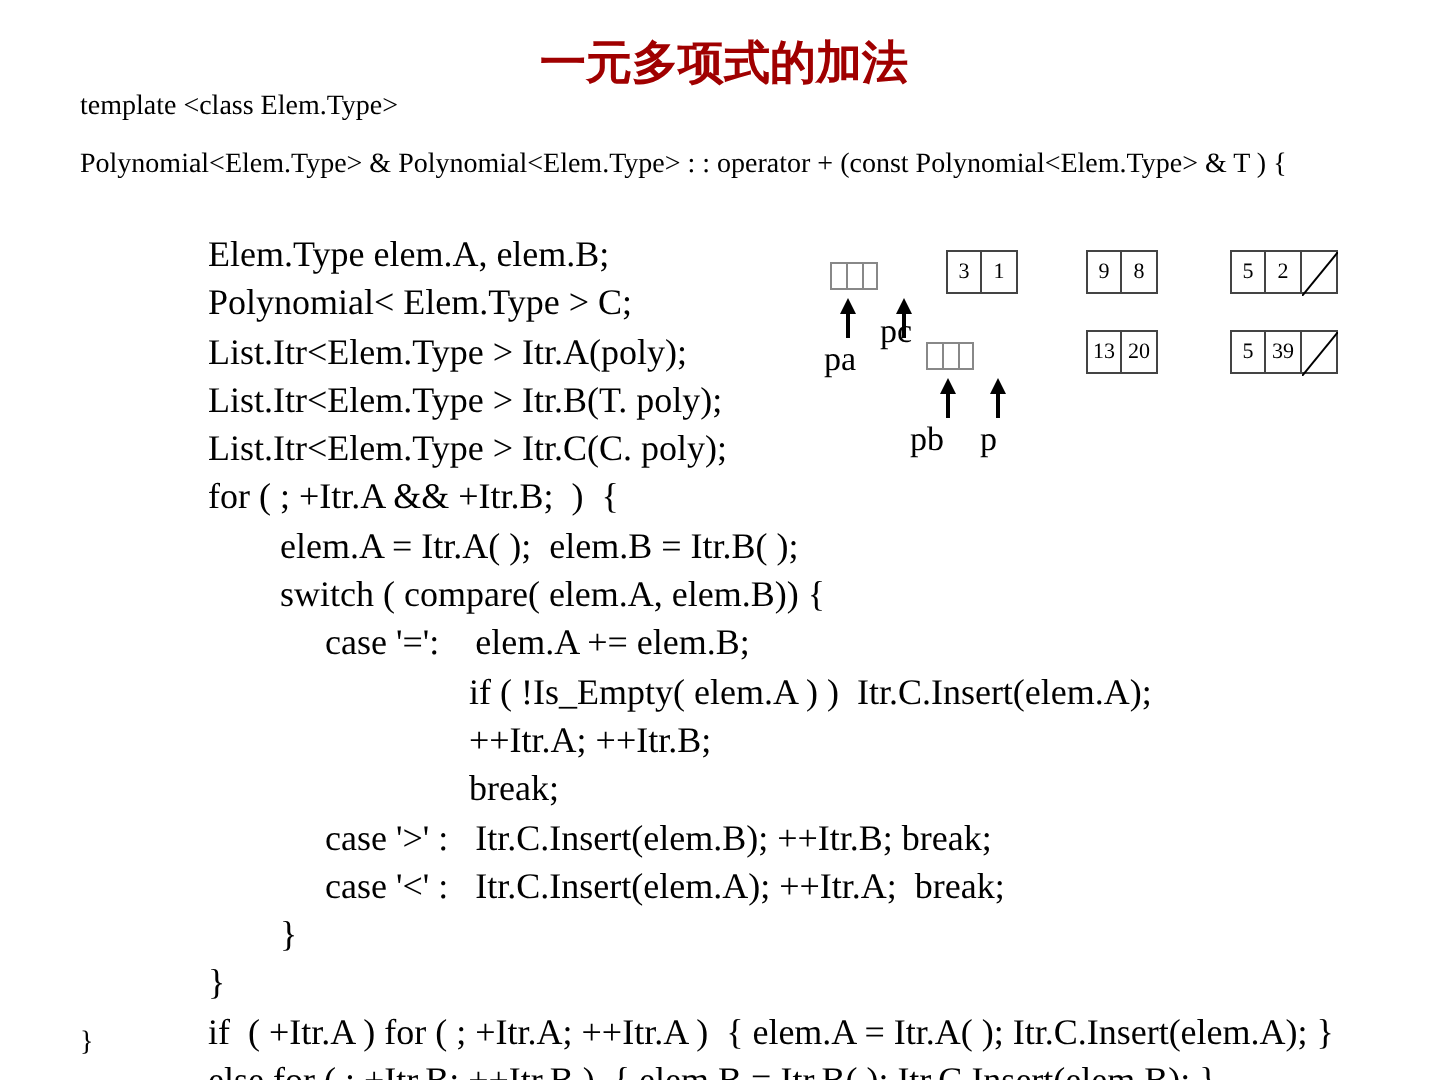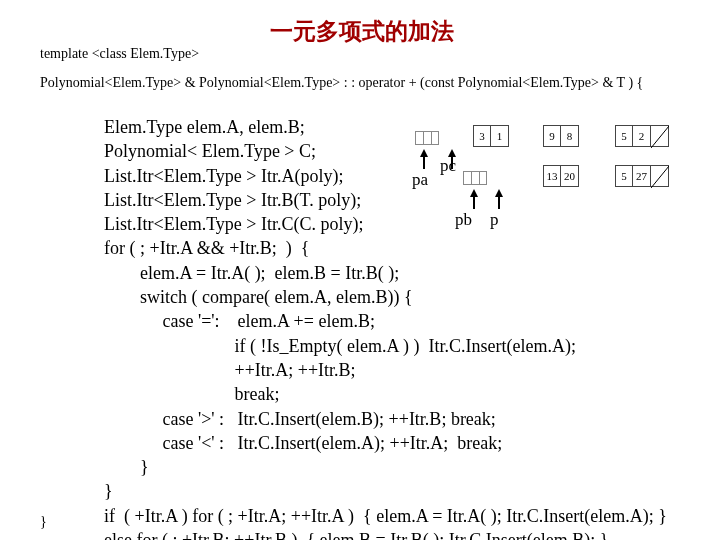--- a/index.html
+++ b/index.html
@@ -132,21 +132,21 @@
     <div class="ptr-label pl2">pc</div>
   </div>
   <div class="row row2">
     <div class="end-node"></div>
     <div class="cell-pair cp1">
       <div class="cell">13</div>
       <div class="cell">20</div>
     </div>
     <div class="cell-pair cp2">
       <div class="cell">5</div>
-      <div class="cell">27</div>
+      <div class="cell">39</div>
       <div class="wedge">
           <svg width="18" height="22">
             <line x1="0" y1="22" x2="18" y2="0" stroke="#000" stroke-width="1"></line>
           </svg>
         </div>
     </div>
     <div class="arrow-up au3"></div>
     <div class="arrow-up au4"></div>
     <div class="ptr-label pl3">pb</div>
     <div class="ptr-label pl4">p</div>

